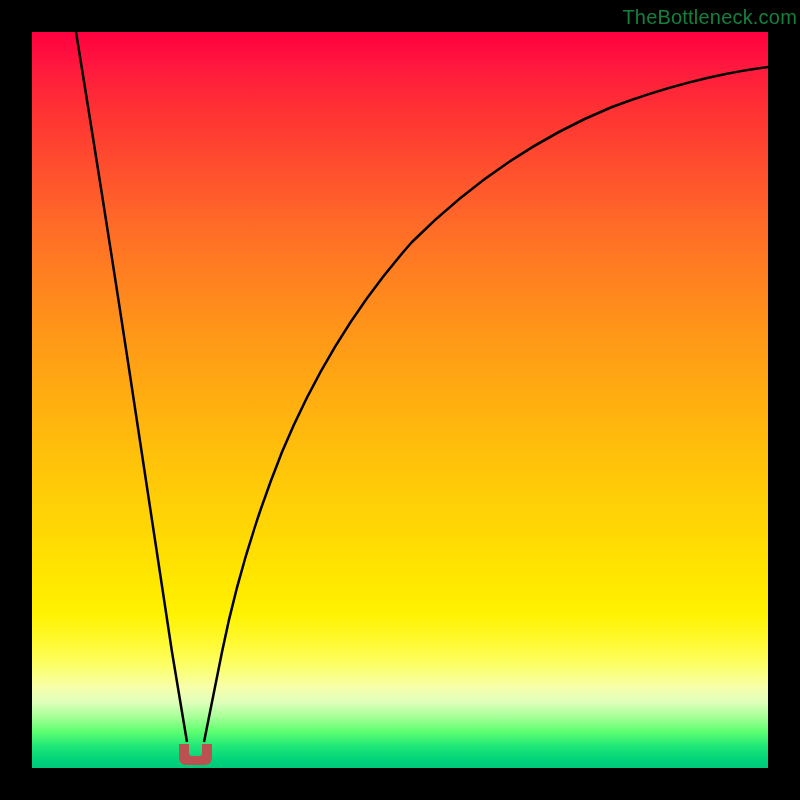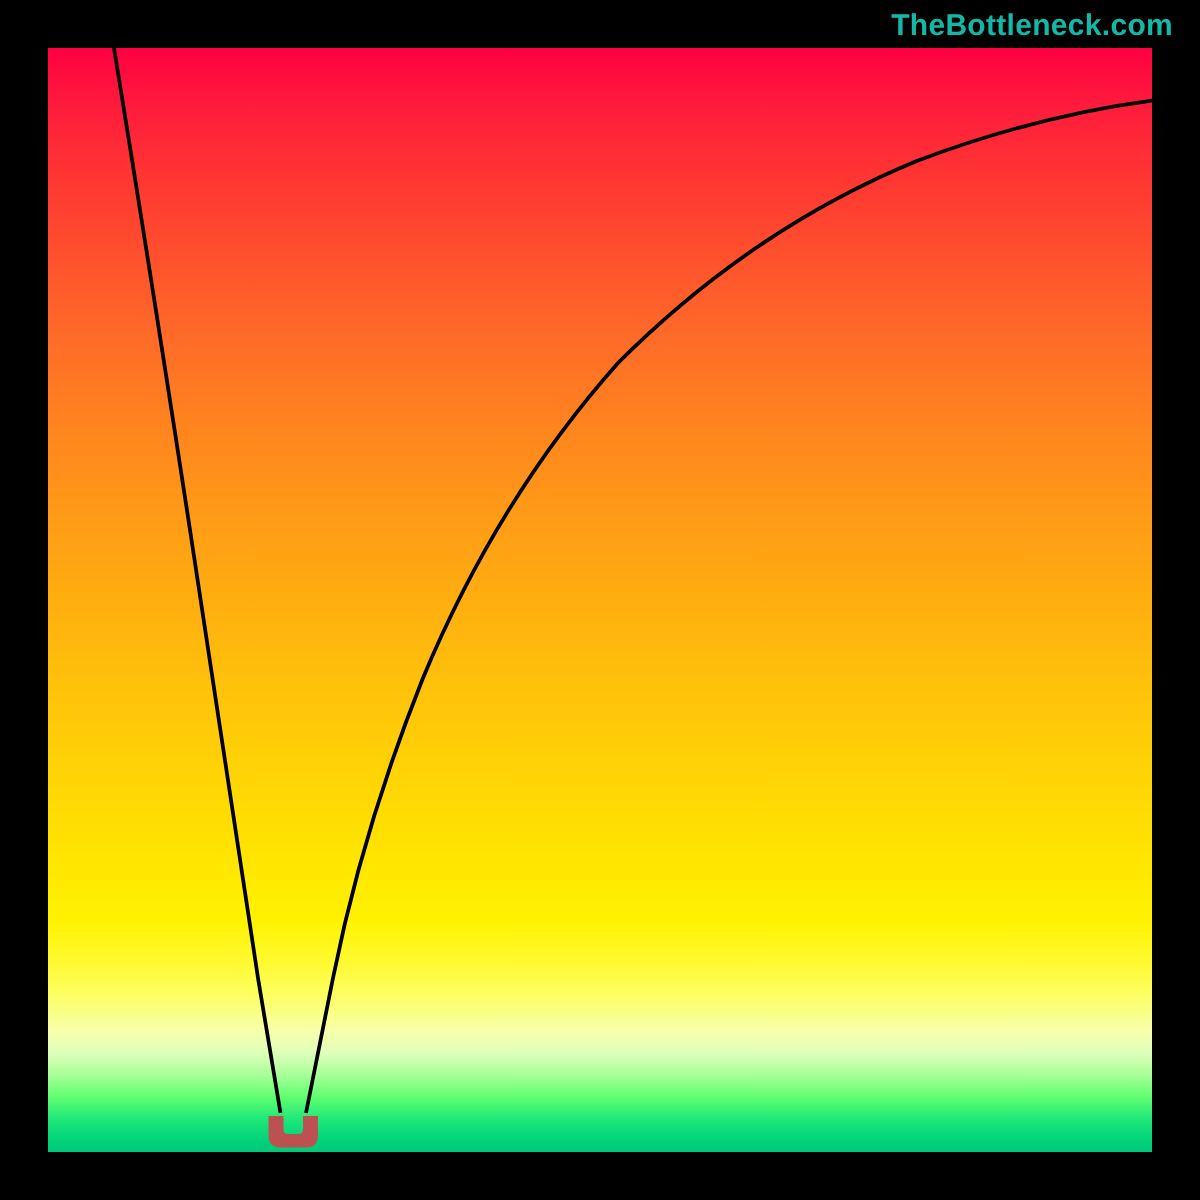--- a/index.html
+++ b/index.html
@@ -69,24 +69,24 @@
       position: absolute;
       top: 0;
       left: 0;
       width: 100%;
       height: 100%;
     }
 
     .watermark {
       position: absolute;
       top: 6px;
-      right: 18px;
-      color: #14b8a6;
+      right: 3px;
+      color: #15803d;
       font-size: 20px;
-      font-weight: 700;
+      font-weight: 400;
       font-family: Arial, sans-serif;
       letter-spacing: 0.2px;
     }
 
     .minimum-marker {
       fill: #bd5151;
     }
 
     .curve-line {
       fill: none;

